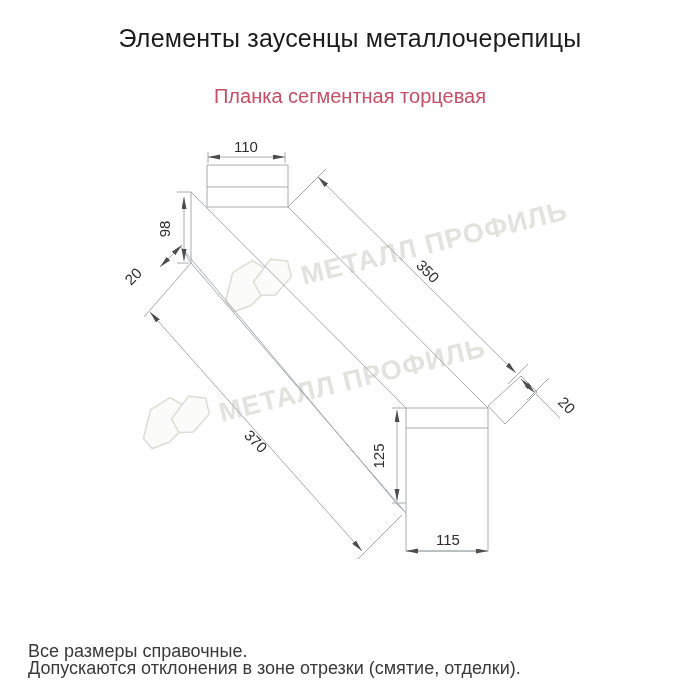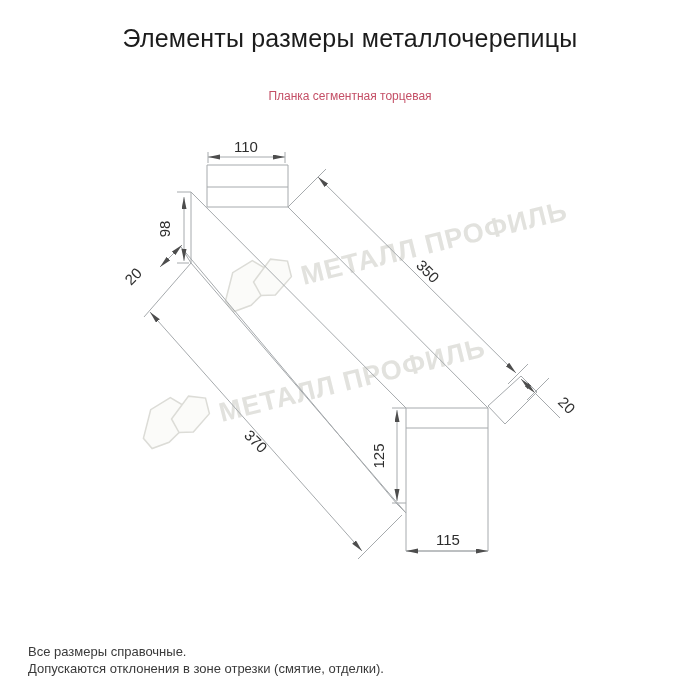--- a/index.html
+++ b/index.html
@@ -6,38 +6,38 @@
   body{
     width:700px;height:700px;position:relative;background:#ffffff;
     font-family:"Liberation Sans", sans-serif;overflow:hidden;
   }
   .page-title{
     position:absolute;top:24px;left:0;right:0;text-align:center;
     font-size:25px;font-weight:400;color:#1c1c1c;letter-spacing:0.2px;
   }
   .subtitle{
     position:absolute;top:87px;left:0;right:0;text-align:center;
-    font-size:12px;line-height:19px;color:#c44f66;font-weight:400;
+    font-size:20px;line-height:19px;color:#c44f66;font-weight:400;
   }
   .drawing{position:absolute;left:0;top:0;}
   .footnotes{
-    position:absolute;left:28px;top:643px;font-size:13px;line-height:17px;color:#3a3a3a;
+    position:absolute;left:28px;top:643px;font-size:18px;line-height:17px;color:#3a3a3a;
   }
   svg text.dim{
     font-family:"Liberation Sans", sans-serif;font-size:15px;fill:#2e2e2e;
   }
   svg text.wm{
     font-family:"Liberation Sans", sans-serif;font-size:27px;font-weight:bold;
     fill:#e2e2de;letter-spacing:1px;
   }
 </style>
 </head>
 <body>
 
-<div class="page-title">Элементы размеры металлочерепицы</div>
+<div class="page-title">Элементы заусенцы металлочерепицы</div>
 
 <div class="subtitle">
   <div>Планка сегментная торцевая</div>
 </div>
 
 <svg class="drawing" width="700" height="700" viewBox="0 0 700 700">
   <defs>
     <marker id="ah" orient="auto-start-reverse" markerUnits="userSpaceOnUse" markerWidth="14" markerHeight="8" refX="12" refY="2.5">
       <path d="M0,0 L12,2.5 L0,5 Z" fill="#4d4d4d"></path>
     </marker>

